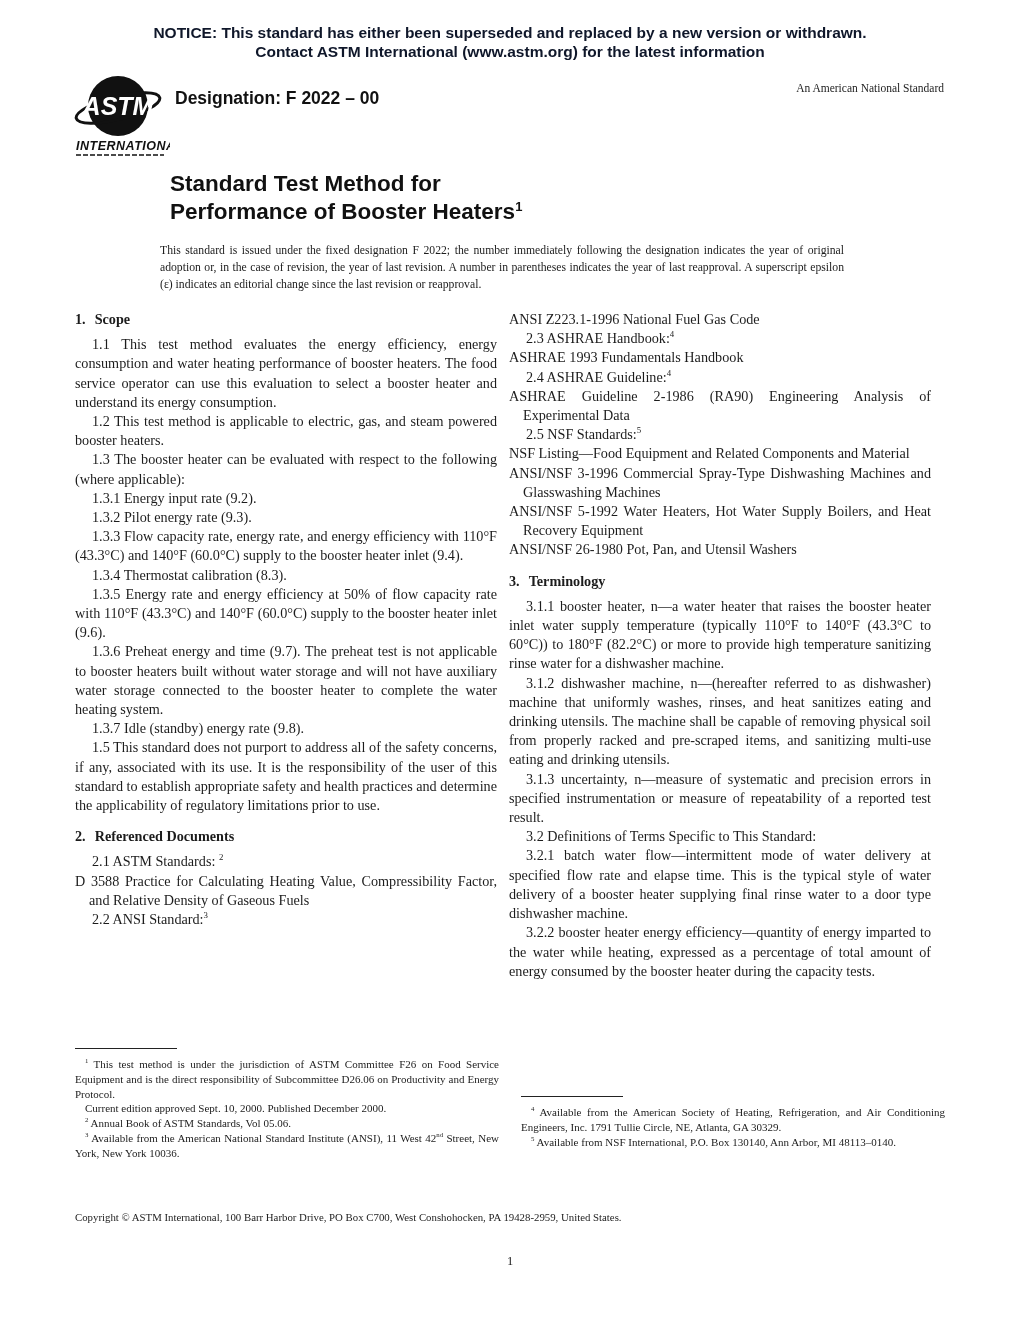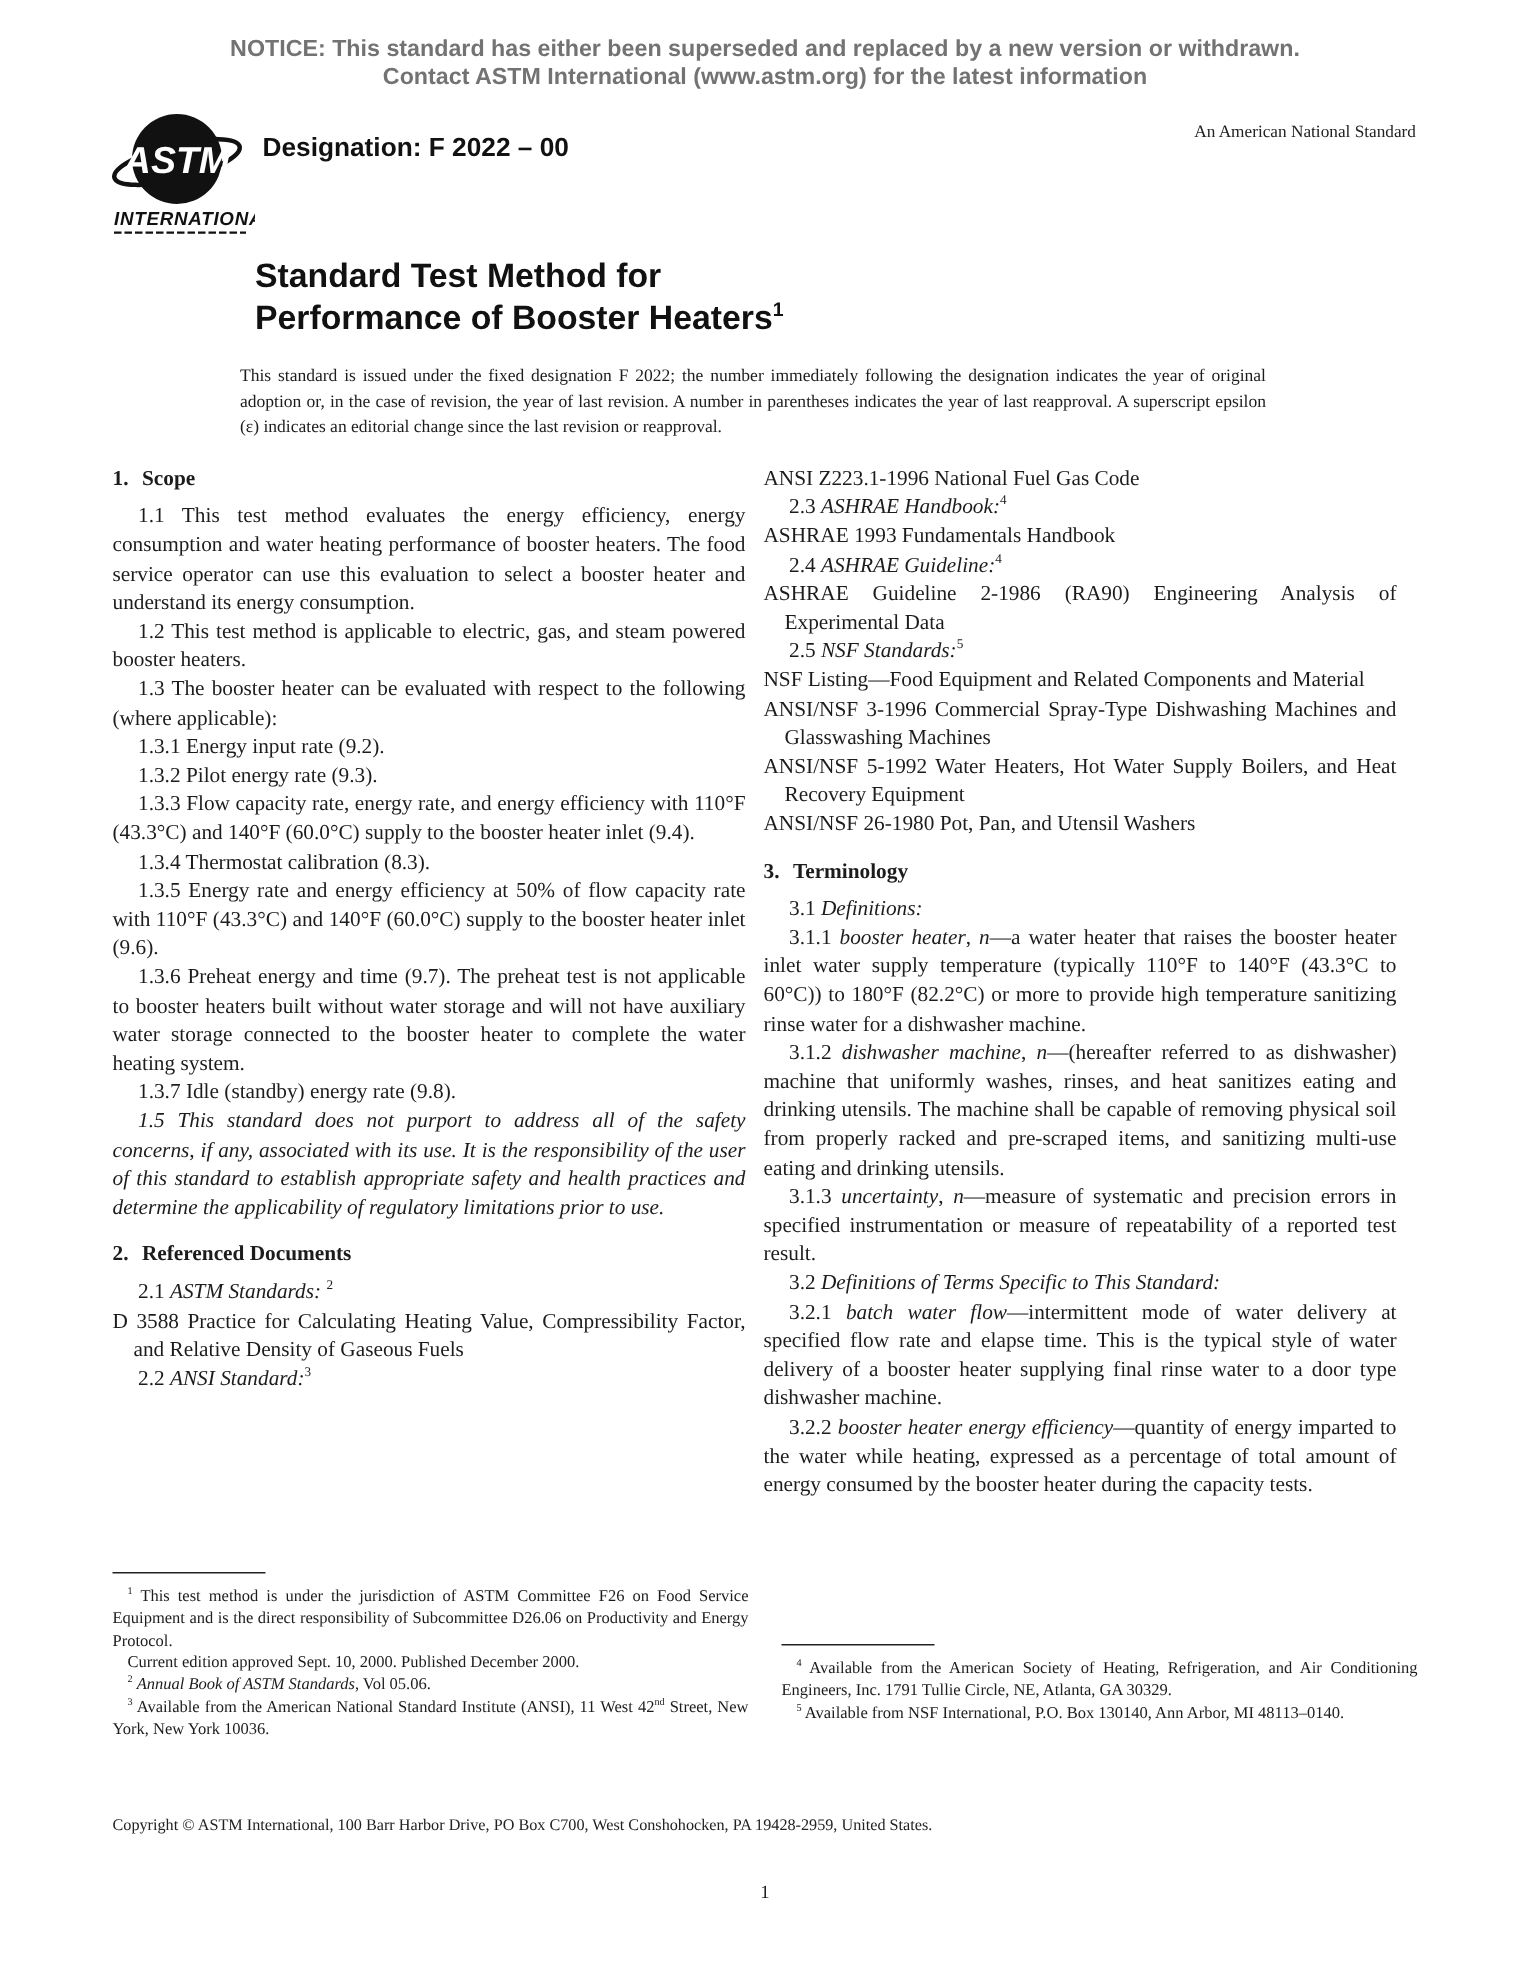--- a/index.html
+++ b/index.html
@@ -40,33 +40,33 @@
   .col{width:422px;font-size:14.2px;line-height:19.2px;text-align:justify;}
   .col p{margin:0;}
   .col p.para{text-indent:17px;}
   .col p.ref{padding-left:14px;text-indent:-14px;}
   .col p.h{
     font-weight:700;text-indent:0;margin:12px 0 6px 0;
   }
   .col p.h.first{margin-top:0;}
   .h-num{margin-right:9px;}
   sup{font-size:0.62em;line-height:0;}
-  .it{font-style:italic;}
+  .it{}
   .fnblock{position:absolute;width:424px;font-size:11px;line-height:14.8px;text-align:justify;}
   .fnrule{width:102px;border-top:1.3px solid #222;margin-bottom:8px;}
   .fnblock p.fn{margin:0;text-indent:10px;}
   #fn-left{left:75px;top:1048px;}
   #fn-right{left:521px;top:1096px;}
   .footer{position:absolute;left:75px;top:1211px;font-size:10.8px;color:#222;}
   .pageno{position:absolute;left:0;top:1254px;width:100%;text-align:center;font-size:12.5px;}
 </style>
 </head>
 <body>
 
-<div class="notice" id="notice" style="color: #737373;">
+<div class="notice" id="notice" style="color: #0f172a;">
   <div>NOTICE: This standard has either been superseded and replaced by a new version or withdrawn.</div>
   <div>Contact ASTM International (www.astm.org) for the latest information</div>
 </div>
 
 <div class="logo">
   <svg width="96" height="90" viewBox="0 0 96 90">
     <circle cx="44" cy="36" r="30" fill="#111"></circle>
     <ellipse cx="44" cy="38" rx="43" ry="11.5" fill="none" stroke="#111" stroke-width="3" transform="rotate(-14 44 38)"></ellipse>
     <text x="44" y="45" text-anchor="middle" fill="#ffffff" font-family="Liberation Sans, sans-serif" font-weight="bold" font-style="italic" font-size="25">ASTM</text>
     <text x="2" y="80" fill="#111" font-family="Liberation Sans, sans-serif" font-weight="bold" font-style="italic" font-size="12.5" letter-spacing="0.5">INTERNATIONAL</text>
@@ -107,21 +107,20 @@
       <p class="para"><span>2.3 </span><span class="it">ASHRAE Handbook:</span><sup>4</sup></p>
       <p class="ref"><span>ASHRAE 1993 Fundamentals Handbook</span></p>
       <p class="para"><span>2.4 </span><span class="it">ASHRAE Guideline:</span><sup>4</sup></p>
       <p class="ref"><span>ASHRAE Guideline 2-1986 (RA90) Engineering Analysis of Experimental Data</span></p>
       <p class="para"><span>2.5 </span><span class="it">NSF Standards:</span><sup>5</sup></p>
       <p class="ref"><span>NSF Listing—Food Equipment and Related Components and Material</span></p>
       <p class="ref"><span>ANSI/NSF 3-1996 Commercial Spray-Type Dishwashing Machines and Glasswashing Machines</span></p>
       <p class="ref"><span>ANSI/NSF 5-1992 Water Heaters, Hot Water Supply Boilers, and Heat Recovery Equipment</span></p>
       <p class="ref"><span>ANSI/NSF 26-1980 Pot, Pan, and Utensil Washers</span></p>
       <p class="h"><span class="h-num">3.</span><span>Terminology</span></p>
-      <p class="para"><span>3.1 </span><span class="it">Definitions:</span></p>
       <p class="para"><span>3.1.1 </span><span class="it">booster heater</span><span>, </span><span class="it">n</span><span>—a water heater that raises the booster heater inlet water supply temperature (typically 110°F to 140°F (43.3°C to 60°C)) to 180°F (82.2°C) or more to provide high temperature sanitizing rinse water for a dishwasher machine.</span></p>
       <p class="para"><span>3.1.2 </span><span class="it">dishwasher machine</span><span>, </span><span class="it">n</span><span>—(hereafter referred to as dishwasher) machine that uniformly washes, rinses, and heat sanitizes eating and drinking utensils. The machine shall be capable of removing physical soil from properly racked and pre-scraped items, and sanitizing multi-use eating and drinking utensils.</span></p>
       <p class="para"><span>3.1.3 </span><span class="it">uncertainty</span><span>, </span><span class="it">n</span><span>—measure of systematic and precision errors in specified instrumentation or measure of repeatability of a reported test result.</span></p>
       <p class="para"><span>3.2 </span><span class="it">Definitions of Terms Specific to This Standard:</span></p>
       <p class="para"><span>3.2.1 </span><span class="it">batch water flow</span><span>—intermittent mode of water delivery at specified flow rate and elapse time. This is the typical style of water delivery of a booster heater supplying final rinse water to a door type dishwasher machine.</span></p>
       <p class="para"><span>3.2.2 </span><span class="it">booster heater energy efficiency</span><span>—quantity of energy imparted to the water while heating, expressed as a percentage of total amount of energy consumed by the booster heater during the capacity tests.</span></p>
     </div>
 </div>
 
 <div class="fnblock" id="fn-left">

